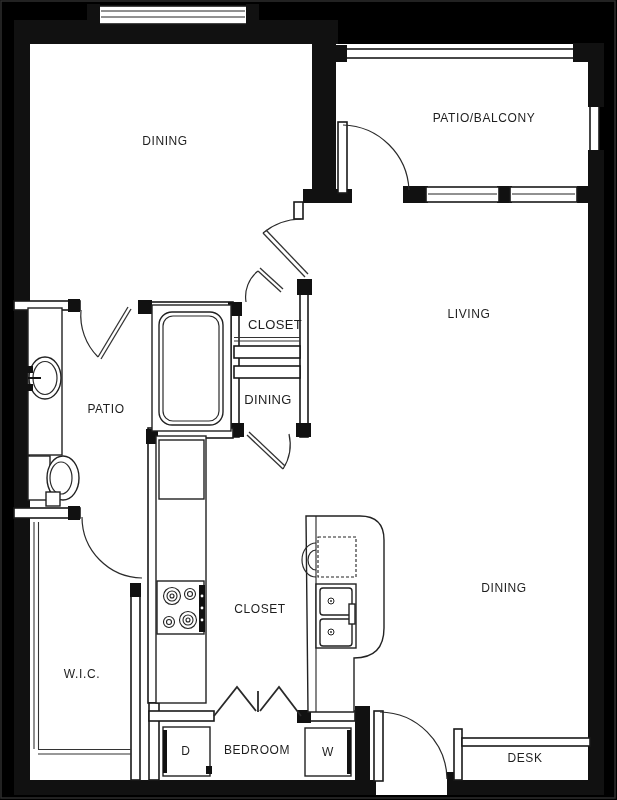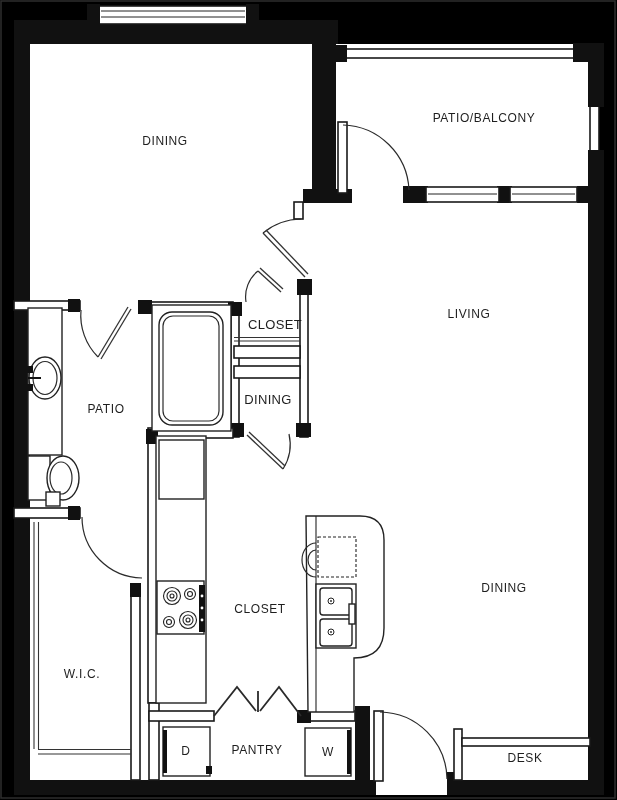--- a/index.html
+++ b/index.html
@@ -224,17 +224,17 @@
 
   <div class="label" style="left:165px;top:141px;">DINING</div>
   <div class="label" style="left:484px;top:118px;">PATIO/BALCONY</div>
   <div class="label" style="left:469px;top:314px;">LIVING</div>
   <div class="label" style="left:504px;top:588px;">DINING</div>
   <div class="label" style="left:260px;top:609px;">CLOSET</div>
   <div class="label" style="left:106px;top:409px;">PATIO</div>
   <div class="label small" style="left:267px;top:324px;margin-left:8px;">CLOSET</div>
   <div class="label small" style="left:268px;top:399px;">DINING</div>
   <div class="label" style="left:82px;top:674px;">W.I.C.</div>
-  <div class="label" style="left:257px;top:750px;">PANTRY</div>
+  <div class="label" style="left:257px;top:750px;">BEDROOM</div>
   <div class="label" style="left:525px;top:758px;text-align:right;">DESK</div>
   <div class="label" style="left:186px;top:751px;">D</div>
   <div class="label" style="left:328px;top:752px;">W</div>
 </div>
 
 </body></html>

